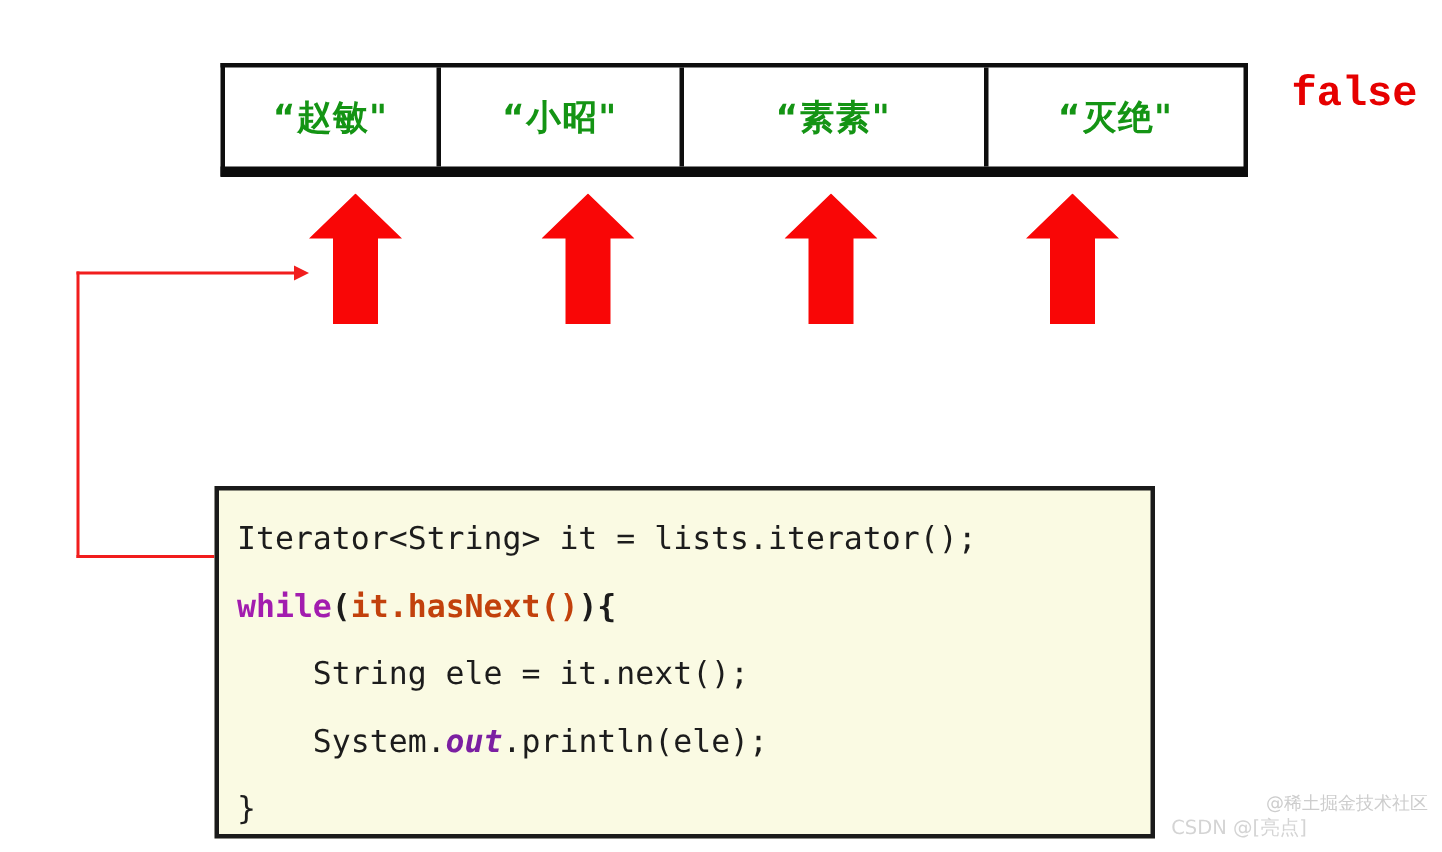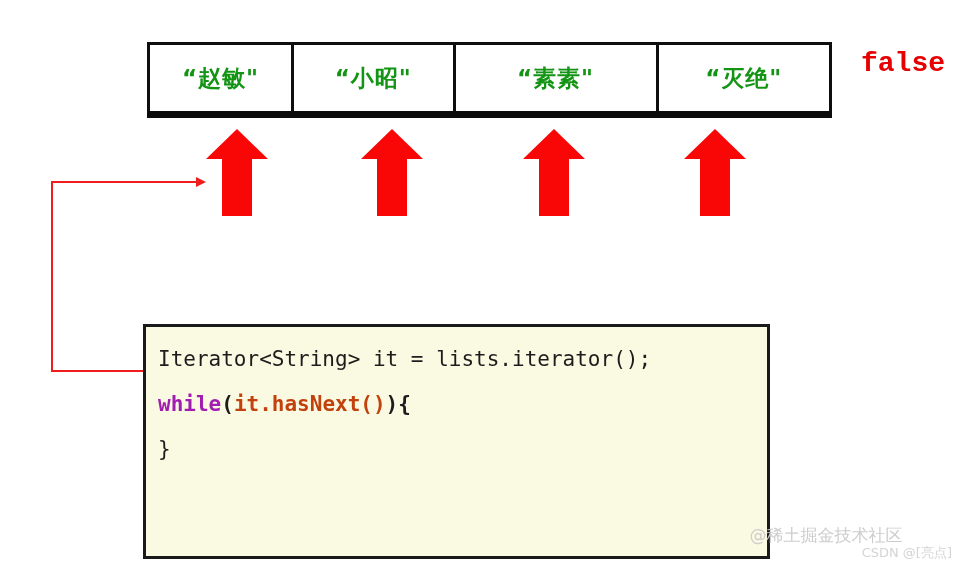--- a/index.html
+++ b/index.html
@@ -112,22 +112,22 @@
   
   .watermark {
     position: absolute;
     left: 700px;
     top: 527px;
     width: 252px;
     text-align: right;
     color: #cdcdcd;
     line-height: 17px;
   }
-  .wm-line1 { font-size: 17px; text-align: center; }
-  .wm-line2 { font-size: 13px; color: #d4d4d4; }
+  .wm-line1 { font-size: 12px; }
+  .wm-line2 { font-size: 13px; color: #d4d4d4; text-align: center; }
 </style>
 </head>
 <body>
 
 <div class="stage">
 
   <div class="array-table">
     <div class="array-cell cell-0">“赵敏"</div>
     <div class="array-cell cell-1">“小昭"</div>
     <div class="array-cell cell-2">“素素"</div>
@@ -150,20 +150,22 @@
   </svg>
 
   <div class="conn conn-v"></div>
   <div class="conn conn-h-top"></div>
   <div class="conn-arrowhead"></div>
   <div class="conn conn-h-bottom"></div>
 
   <div class="code-box">
       <div class="code-line"><span class="tok-plain">Iterator&lt;String&gt; it = lists.iterator();</span></div>
       <div class="code-line"><span class="tok-keyword">while</span><span class="tok-boldplain">(</span><span class="tok-red">it.hasNext()</span><span class="tok-boldplain">){</span></div>
+      <div class="code-line"><span class="tok-plain">    String ele = it.next();</span></div>
+      <div class="code-line"><span class="tok-plain">    System.</span><span class="tok-field">out</span><span class="tok-plain">.println(ele);</span></div>
       <div class="code-line"><span class="tok-plain">}</span></div>
     </div>
 
   <div class="watermark">
     <div class="wm-line1">@稀土掘金技术社区</div>
     <div class="wm-line2">CSDN @[亮点]</div>
   </div>
 
 </div>
 

